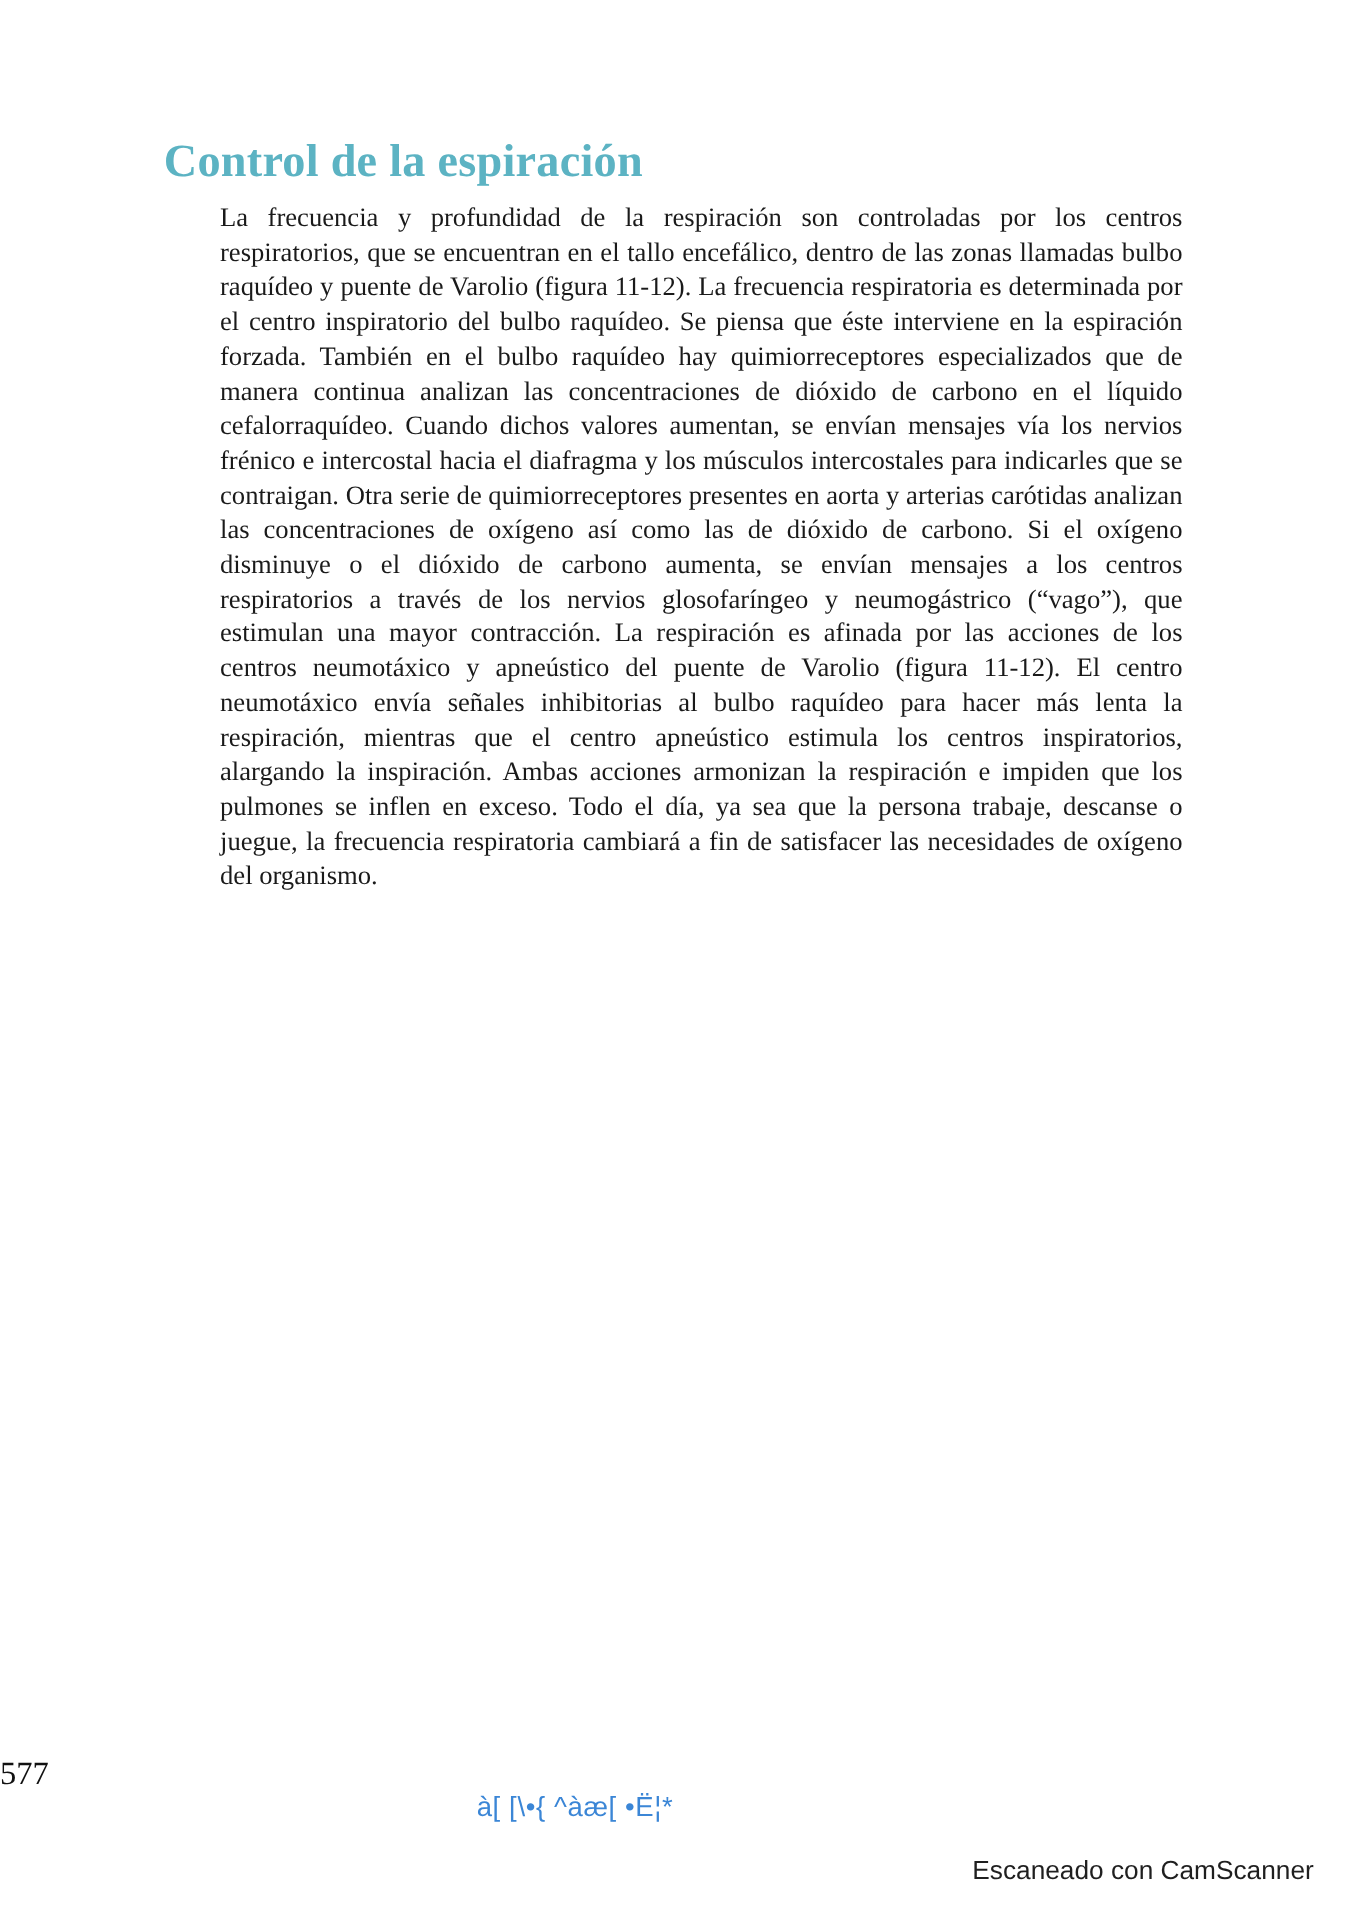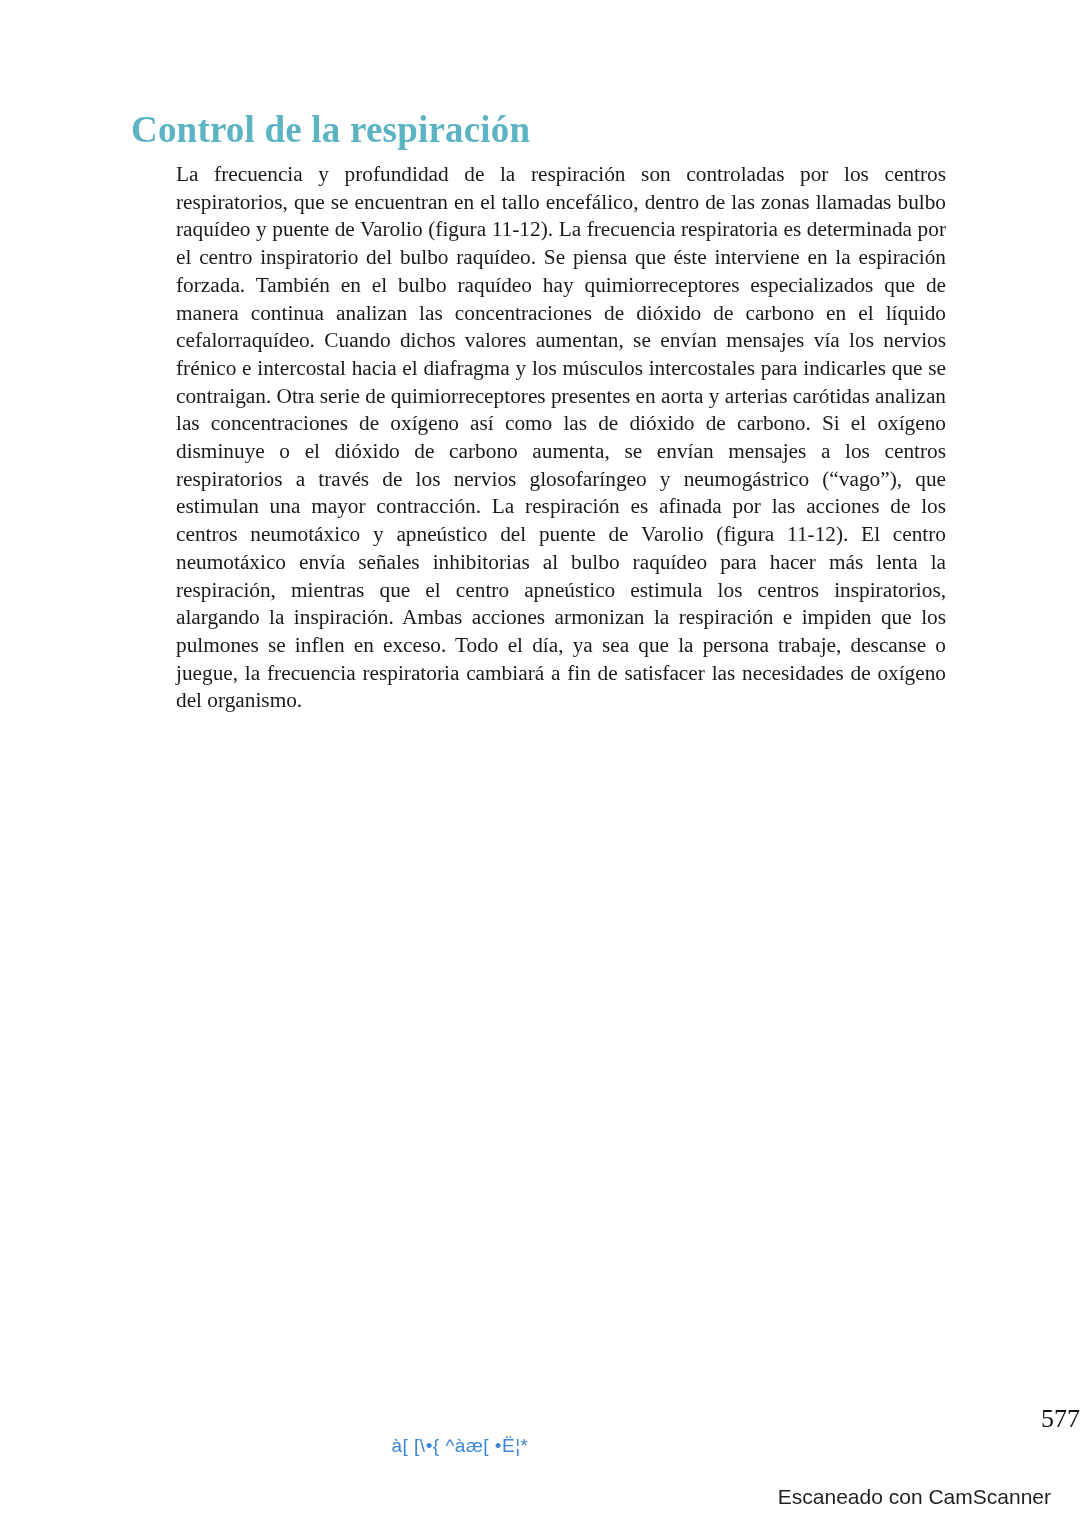--- a/index.html
+++ b/index.html
@@ -37,52 +37,52 @@
       color: #1a1a1a;
       text-align: justify;
       text-align-last: left;
       hyphens: none;
     }
     .page-number {
       position: absolute;
       left: 0;
       width: 1080px;
       top: 1404px;
-      text-align: right;
+      text-align: left;
       font-family: "Liberation Serif", "DejaVu Serif", serif;
       font-size: 26px;
       line-height: 30px;
       color: #111111;
     }
     .watermark {
       position: absolute;
       left: 0;
       width: 920px;
       top: 1434px;
       text-align: center;
       font-family: "Liberation Sans", "DejaVu Sans", sans-serif;
-      font-size: 19px;
+      font-size: 22px;
       line-height: 24px;
       color: #3b86d6;
       letter-spacing: 0.5px;
     }
     .scanner-footer {
       position: absolute;
       right: 29px;
       top: 1483px;
       font-family: "Liberation Sans", "DejaVu Sans", sans-serif;
       font-size: 21px;
       line-height: 28px;
       color: #1f1f1f;
     }
   </style>
 </head>
 <body>
 
-<h1 class="page-title">Control de la respiración</h1>
+<h1 class="page-title">Control de la espiración</h1>
 
 <p class="body-text">La frecuencia y profundidad de la respiración son controladas por los centros respiratorios, que se encuentran en el tallo encefálico, dentro de las zonas llamadas bulbo raquídeo y puente de Varolio (figura 11-12). La frecuencia respiratoria es determinada por el centro inspiratorio del bulbo raquídeo. Se piensa que éste interviene en la espiración forzada. También en el bulbo raquídeo hay quimiorreceptores especializados que de manera continua analizan las concentraciones de dióxido de carbono en el líquido cefalorraquídeo. Cuando dichos valores aumentan, se envían mensajes vía los nervios frénico e intercostal hacia el diafragma y los músculos intercostales para indicarles que se contraigan. Otra serie de quimiorreceptores presentes en aorta y arterias carótidas analizan las concentraciones de oxígeno así como las de dióxido de carbono. Si el oxígeno disminuye o el dióxido de carbono aumenta, se envían mensajes a los centros respiratorios a través de los nervios glosofaríngeo y neumogástrico (“vago”), que estimulan una mayor contracción. La respiración es afinada por las acciones de los centros neumotáxico y apneústico del puente de Varolio (figura 11-12). El centro neumotáxico envía señales inhibitorias al bulbo raquídeo para hacer más lenta la respiración, mientras que el centro apneústico estimula los centros inspiratorios, alargando la inspiración. Ambas acciones armonizan la respiración e impiden que los pulmones se inflen en exceso. Todo el día, ya sea que la persona trabaje, descanse o juegue, la frecuencia respiratoria cambiará a fin de satisfacer las necesidades de oxígeno del organismo.</p>
 
 <div class="page-number">577</div>
 
 <div class="watermark">à[ [\•{ ^àæ[ •Ë¦*</div>
 
 <div class="scanner-footer">Escaneado con CamScanner</div>
 
 </body></html>

